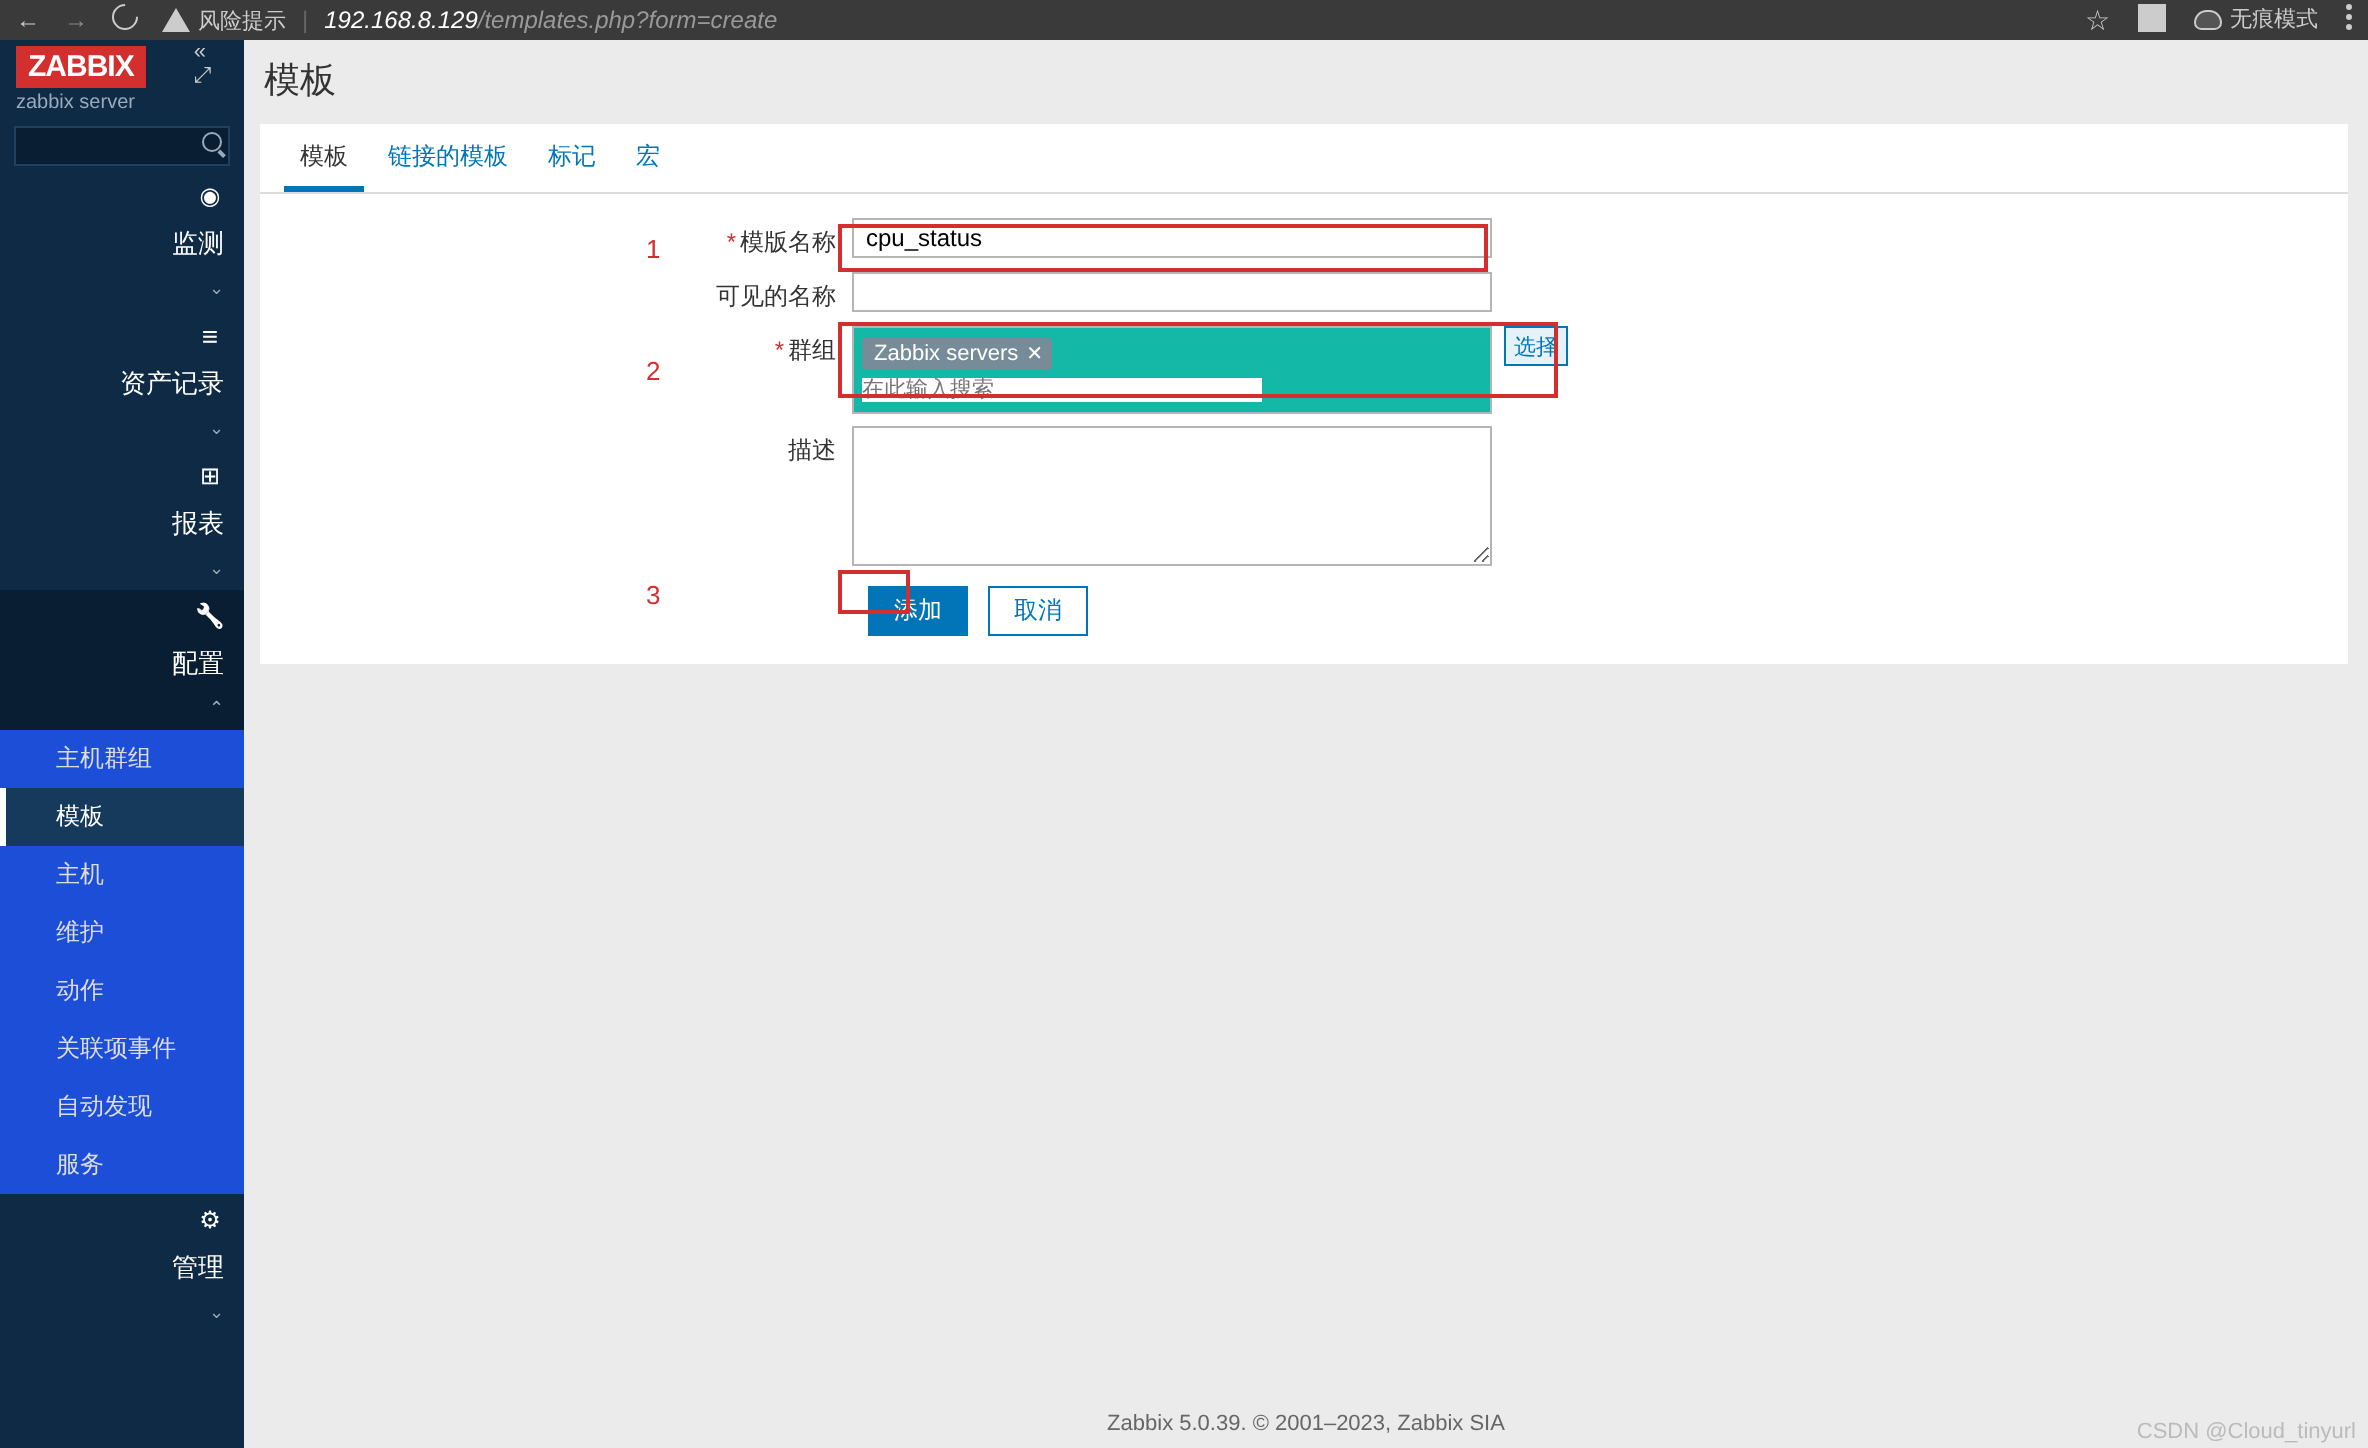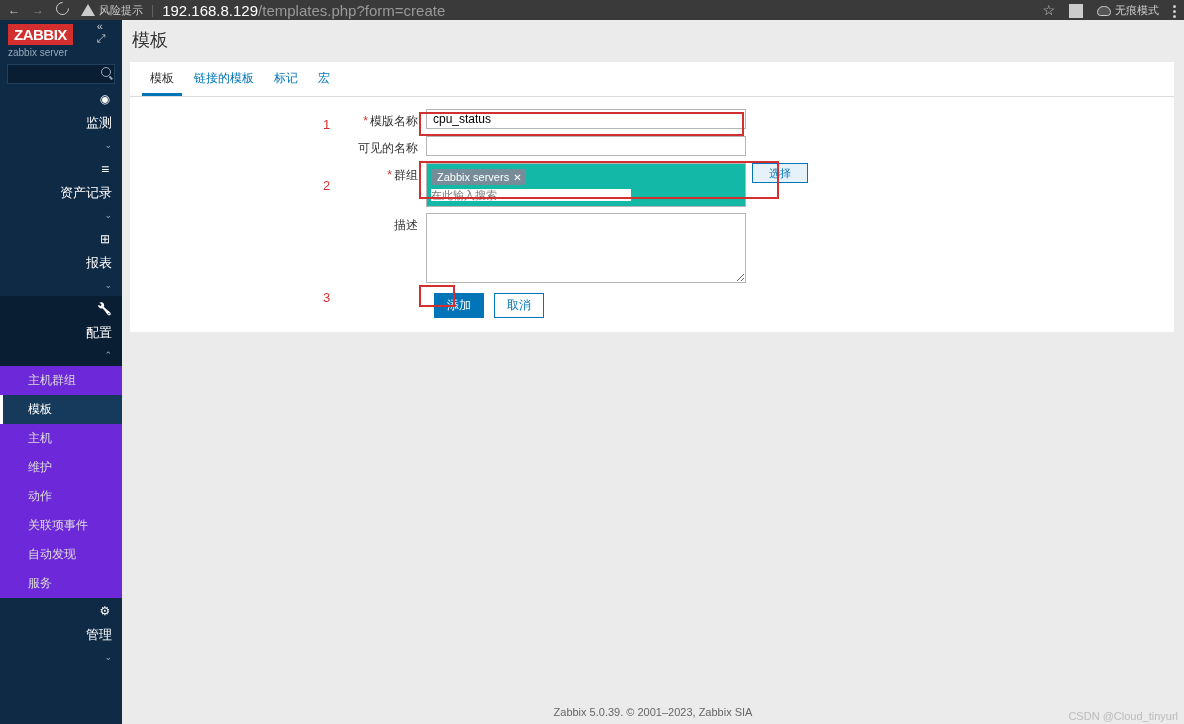--- a/index.html
+++ b/index.html
@@ -7,24 +7,24 @@
 
 
 .browser-bar { background: #3a3a3a; height: 20px; display: flex; align-items: center; padding: 0 8px; color: #ccc; font-size: 12px; gap: 12px; }
 .nav-arrows { display: flex; gap: 12px; align-items: center; }
 .nav-arrows span { color: #888; cursor: pointer; }
 .nav-arrows .active { color: #ccc; }
 .reload-icon { width: 13px; height: 13px; border: 1.5px solid #ccc; border-radius: 50%; border-top-color: transparent; transform: rotate(45deg); display: inline-block; }
 .url-group { display: flex; align-items: center; gap: 8px; flex: 1; }
 .warn-icon { display: inline-flex; align-items: center; gap: 4px; color: #ccc; font-size: 11px; }
 .warn-triangle { width: 14px; height: 12px; background: #ccc; clip-path: polygon(50% 0, 100% 100%, 0 100%); position: relative; }
-.url-text { color: #ccc; font-size: 15px; }
+.url-text { color: #ccc; font-size: 12px; font-style: italic; }
 .url-domain { color: #fff; }
 .url-path { color: #999; }
-.browser-right { display: flex; align-items: flex-end; gap: 14px; }
+.browser-right { display: flex; align-items: flex-start; gap: 14px; }
 .star-icon::before { content: "☆"; color: #ccc; font-size: 14px; }
 .ext-icon { width: 14px; height: 14px; background: #ccc; }
 .incognito { display: flex; align-items: center; gap: 4px; color: #ccc; font-size: 11px; }
 .incognito-icon { width: 14px; height: 10px; background: #555; border-radius: 7px 7px 4px 4px; border: 1px solid #ccc; }
 .dots-icon { display: flex; flex-direction: column; gap: 2px; }
 .dots-icon span { width: 3px; height: 3px; background: #ccc; border-radius: 50%; }
 
 
 .app { display: flex; height: 704px; }
 
@@ -38,21 +38,21 @@
 .search-input { width: 100%; background: #0a1e33; border: 1px solid #204060; color: #fff; padding: 3px 20px 3px 6px; font-size: 11px; height: 20px; }
 .search-icon-s { position: absolute; right: 4px; top: 3px; width: 10px; height: 10px; border: 1.5px solid #9ab; border-radius: 50%; }
 .search-icon-s::after { content: ""; position: absolute; width: 4px; height: 1.5px; background: #9ab; bottom: -2px; right: -3px; transform: rotate(45deg); }
 
 .nav-section { }
 .nav-item { display: flex; align-items: flex-end; padding: 6px 10px; cursor: pointer; gap: 8px; position: relative; flex-direction: column; }
 .nav-item.open { background: #0a1e33; }
 .nav-icon { width: 14px; height: 14px; display: inline-flex; align-items: center; justify-content: center; }
 .nav-label { flex: 1; font-size: 13px; }
 .nav-chevron { font-size: 9px; color: #9ab; }
-.sub-nav { background: #6d28d9; }
+.sub-nav { background: #1d4ed8; }
 .sub-item { padding: 6px 10px 6px 28px; cursor: pointer; font-size: 12px; color: #ddd; }
 .sub-item.active { background: #163a5c; border-left: 3px solid #fff; padding-left: 25px; color: #fff; }
 
 .sidebar-spacer { flex: 1; }
 .sidebar-footer .nav-item { padding: 5px 10px; }
 
 
 .ic-eye::before { content: "◉"; font-size: 12px; }
 .ic-list::before { content: "≡"; font-size: 14px; }
 .ic-chart::before { content: "⊞"; font-size: 12px; }
@@ -75,21 +75,21 @@
 .form-area { padding: 12px 12px 0 12px; }
 .form-row { display: flex; align-items: flex-start; margin-bottom: 6px; }
 .form-label { width: 284px; text-align: right; font-size: 12px; color: #333; padding-right: 8px; padding-top: 4px; }
 .form-label .req { color: #d32f2f; margin-right: 2px; }
 .form-field { display: flex; align-items: flex-start; gap: 6px; }
 .text-input { width: 320px; height: 20px; border: 1px solid #b5b5b5; padding: 2px 6px; font-size: 12px; }
 .multiselect { width: 320px; min-height: 32px; border: 1px solid #b5b5b5; padding: 3px 4px; background: #14b8a6; }
 .ms-tag { display: inline-flex; align-items: center; background: #768d99; color: #fff; font-size: 11px; padding: 2px 4px 2px 6px; border-radius: 2px; gap: 4px; }
 .ms-tag-x { cursor: pointer; font-size: 10px; }
 .ms-input { border: none; outline: none; font-size: 11px; color: #999; width: 200px; margin-top: 2px; }
-.select-btn { height: 20px; padding: 0 16px; font-size: 11px; border: 1px solid #0275b8; background: #e6f2fa; color: #0275b8; cursor: pointer; }
+.select-btn { height: 20px; padding: 0 4px; font-size: 11px; border: 1px solid #0275b8; background: #e6f2fa; color: #0275b8; cursor: pointer; }
 .textarea { width: 320px; height: 70px; border: 1px solid #b5b5b5; padding: 4px 6px; font-size: 12px; resize: both; }
 
 .form-actions { margin-left: 292px; margin-top: 10px; display: flex; gap: 10px; }
 .btn-primary { background: #0275b8; color: #fff; border: 1px solid #0275b8; padding: 3px 12px; font-size: 12px; cursor: pointer; }
 .btn-secondary { background: #fff; color: #0275b8; border: 1px solid #0275b8; padding: 3px 12px; font-size: 12px; cursor: pointer; }
 
 
 .hl { position: absolute; border: 2px solid #d32f2f; pointer-events: none; }
 .hl-1 { top: 92px; left: 297px; width: 325px; height: 24px; }
 .hl-2 { top: 141px; left: 297px; width: 360px; height: 38px; }

